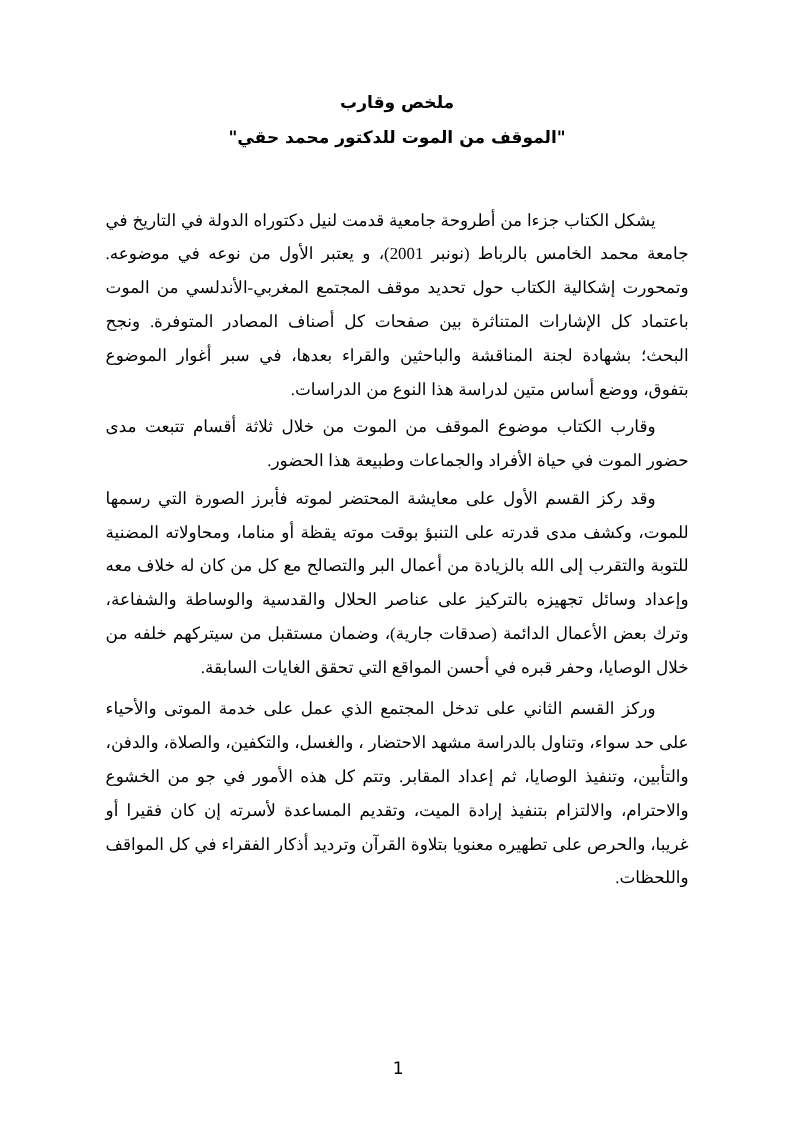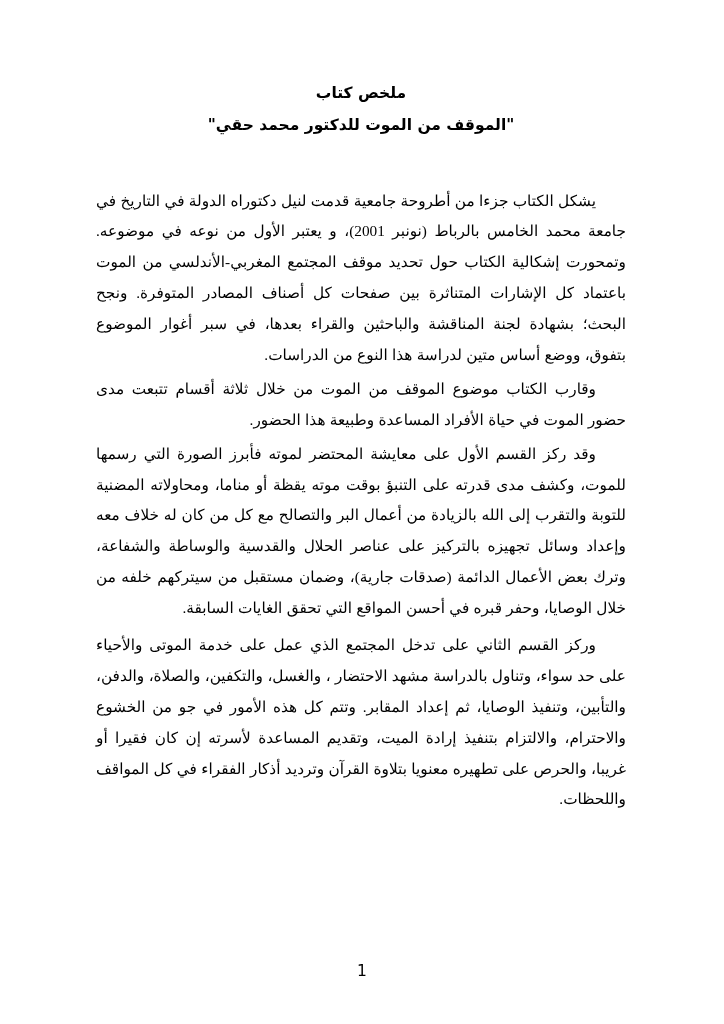--- a/index.html
+++ b/index.html
@@ -65,28 +65,28 @@
   }
 </style>
 </head>
 <body>
 
 <div class="page">
 
   <div class="content">
 
     <div class="title-block">
-      <div class="title-line">ملخص كتاب</div>
+      <div class="title-line">ملخص وقارب</div>
       <div class="title-line second">"الموقف من الموت للدكتور محمد حقي"</div>
     </div>
 
     <div class="body-block">
       <p class="para indent">يشكل الكتاب جزءا من أطروحة جامعية قدمت لنيل دكتوراه الدولة في التاريخ في جامعة محمد الخامس بالرباط (نونبر 2001)، و يعتبر الأول من نوعه في موضوعه. وتمحورت إشكالية الكتاب حول تحديد موقف المجتمع المغربي-الأندلسي من الموت باعتماد كل الإشارات المتناثرة بين صفحات كل أصناف المصادر المتوفرة. ونجح البحث؛ بشهادة لجنة المناقشة والباحثين والقراء بعدها، في سبر أغوار الموضوع بتفوق، ووضع أساس متين لدراسة هذا النوع من الدراسات.</p>
       <div class="gap-sm"></div>
-      <p class="para indent">وقارب الكتاب موضوع الموقف من الموت من خلال ثلاثة أقسام تتبعت مدى حضور الموت في حياة الأفراد المساعدة وطبيعة هذا الحضور.</p>
+      <p class="para indent">وقارب الكتاب موضوع الموقف من الموت من خلال ثلاثة أقسام تتبعت مدى حضور الموت في حياة الأفراد والجماعات وطبيعة هذا الحضور.</p>
       <div class="gap-sm"></div>
       <p class="para indent">وقد ركز القسم الأول على معايشة المحتضر لموته فأبرز الصورة التي رسمها للموت، وكشف مدى قدرته على التنبؤ بوقت موته يقظة أو مناما، ومحاولاته المضنية للتوبة والتقرب إلى الله بالزيادة من أعمال البر والتصالح مع كل من كان له خلاف معه وإعداد وسائل تجهيزه بالتركيز على عناصر الحلال والقدسية والوساطة والشفاعة، وترك بعض الأعمال الدائمة (صدقات جارية)، وضمان مستقبل من سيتركهم خلفه من خلال الوصايا، وحفر قبره في أحسن المواقع التي تحقق الغايات السابقة.</p>
       <div class="gap-md"></div>
       <p class="para indent">وركز القسم الثاني على تدخل المجتمع الذي عمل على خدمة الموتى والأحياء على حد سواء، وتناول  بالدراسة مشهد الاحتضار ، والغسل، والتكفين، والصلاة، والدفن، والتأبين، وتنفيذ الوصايا، ثم إعداد المقابر. وتتم كل هذه الأمور في جو من الخشوع والاحترام، والالتزام بتنفيذ إرادة الميت، وتقديم المساعدة لأسرته إن كان فقيرا أو غريبا، والحرص على تطهيره معنويا بتلاوة القرآن وترديد أذكار الفقراء في كل المواقف واللحظات.</p>
     </div>
 
   </div>
 
   <div class="page-number">1</div>
 

